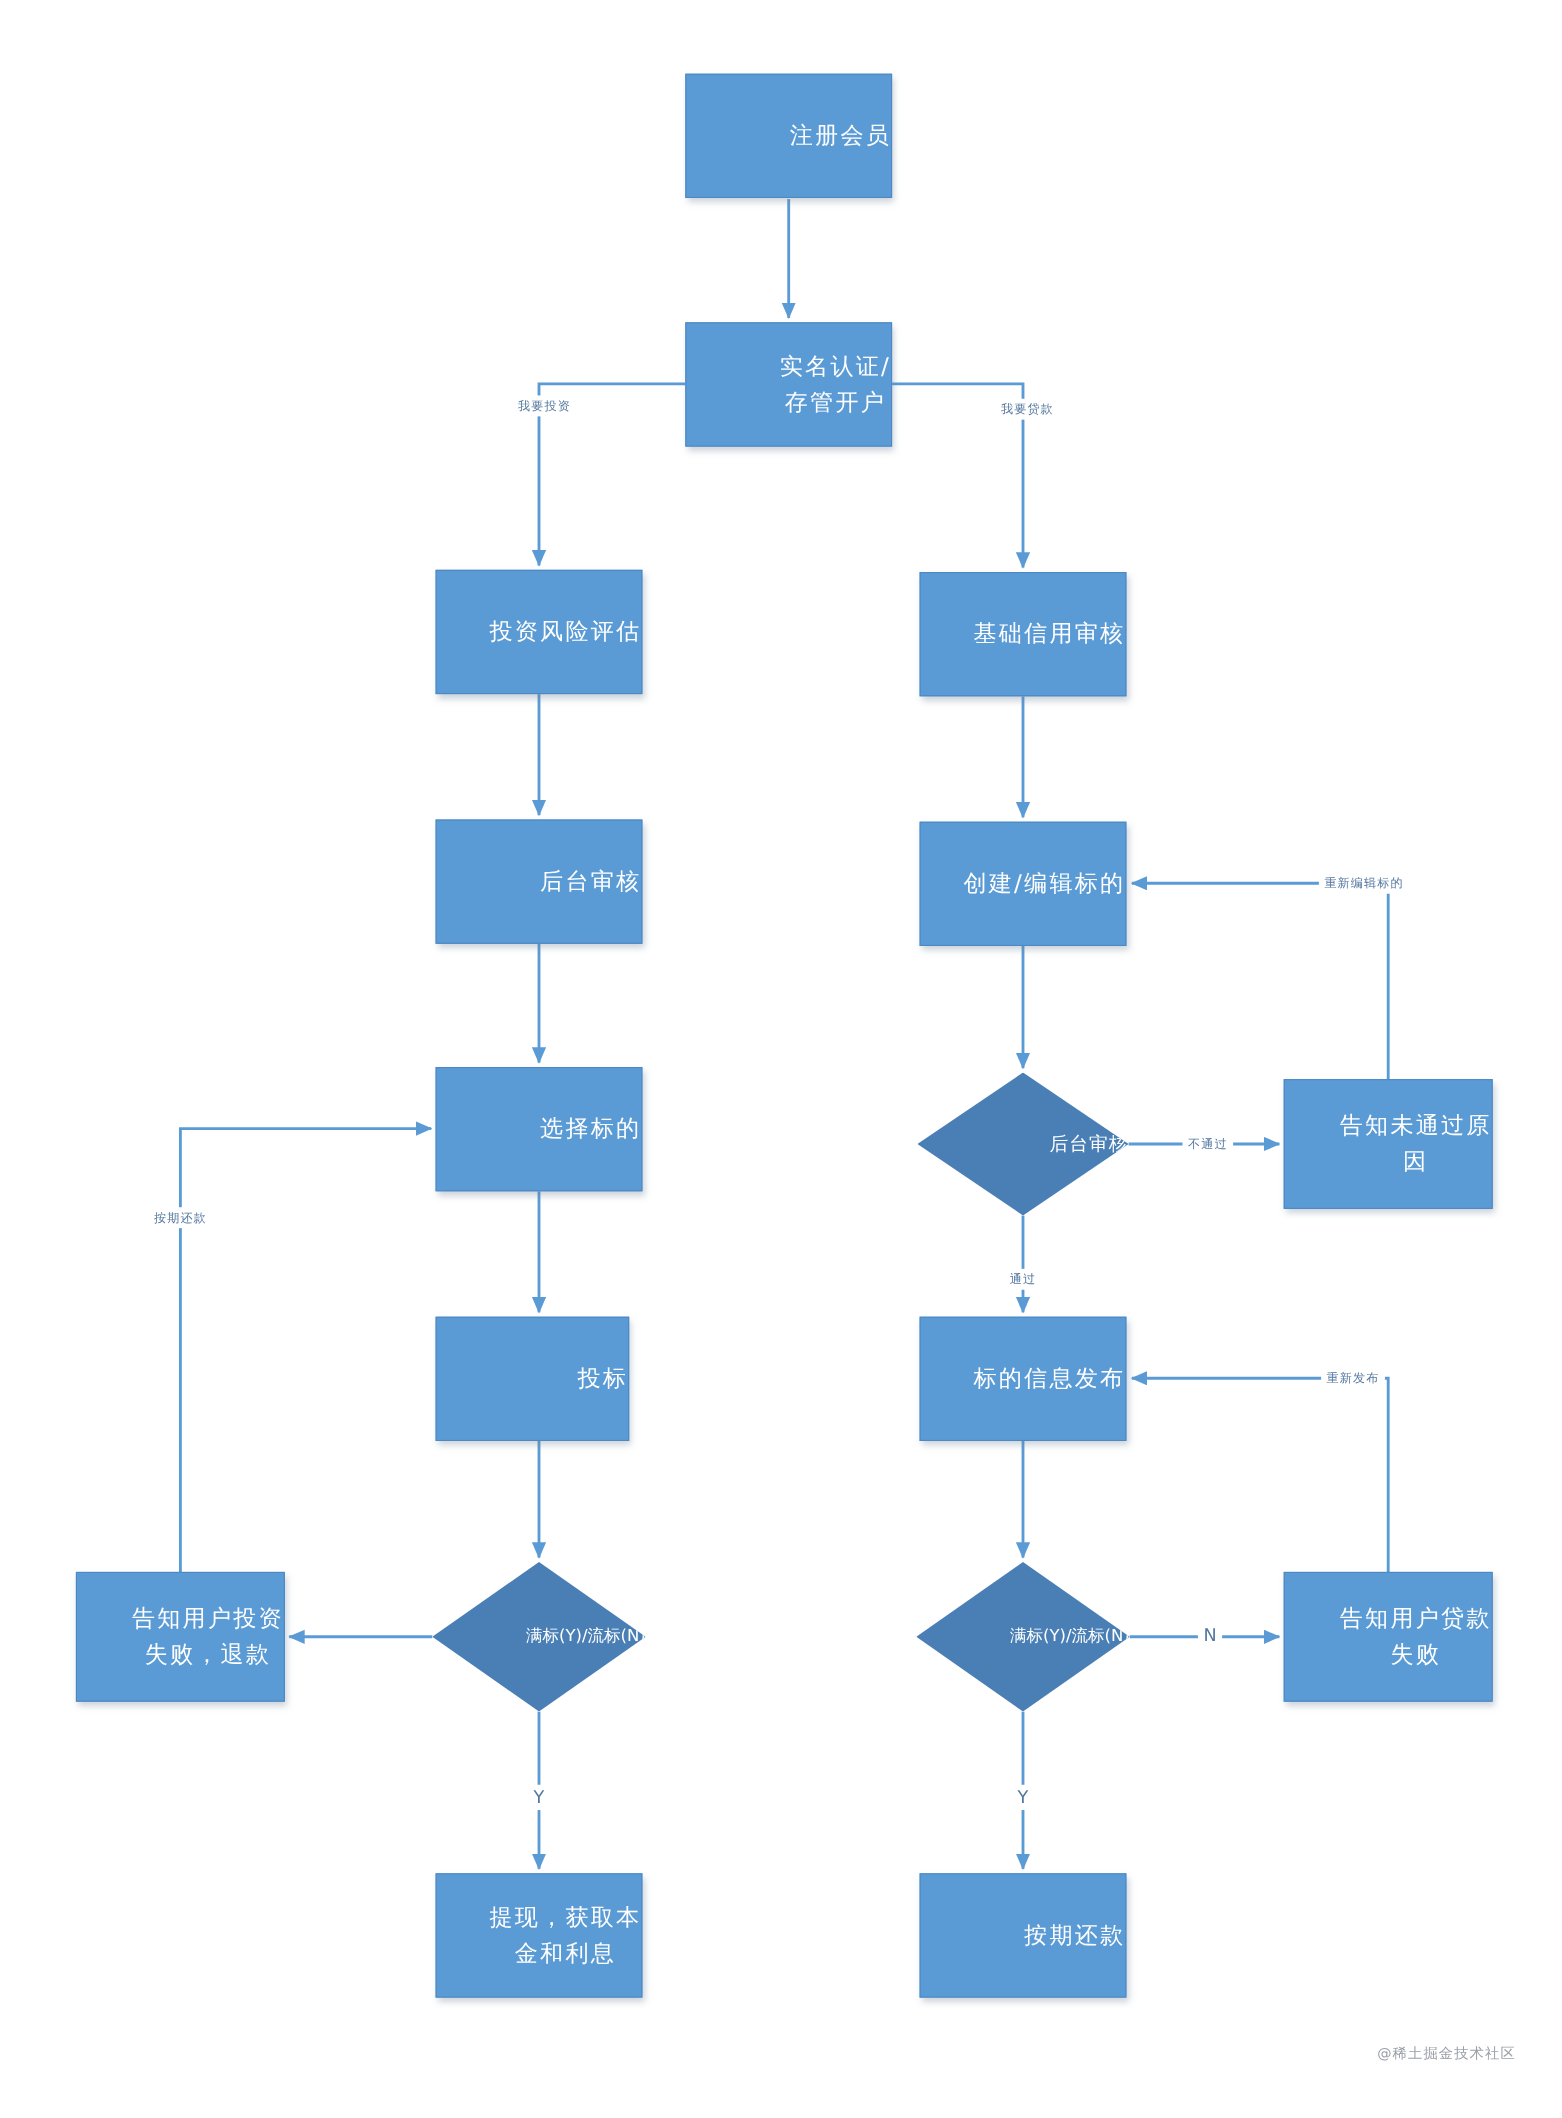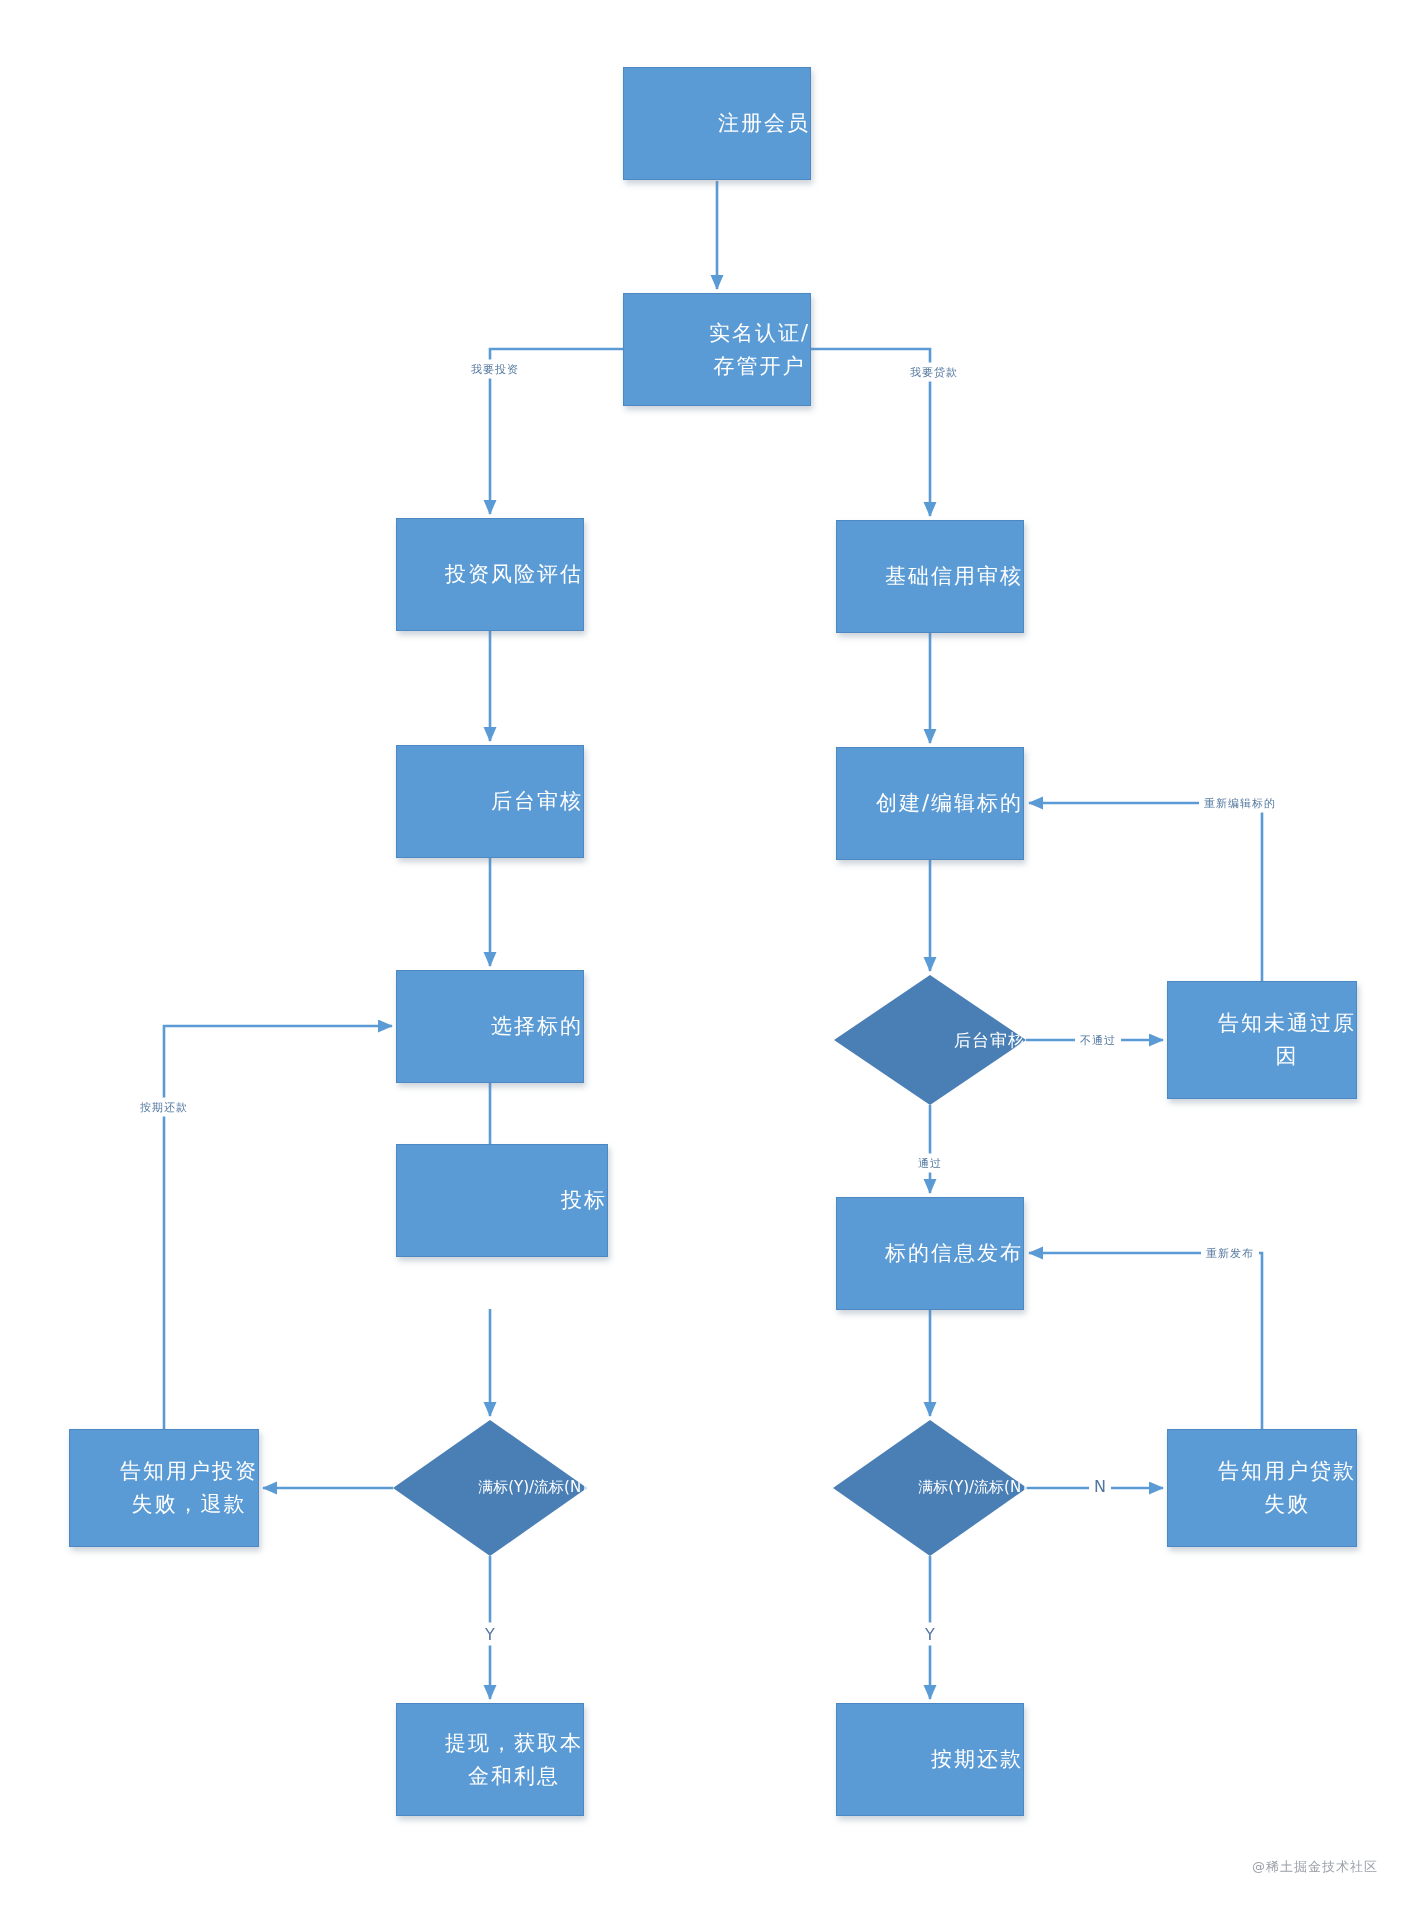--- a/index.html
+++ b/index.html
@@ -87,21 +87,21 @@
 
   <div class="node diamond" style="left:834px;top:975px;width:192px;height:130px">
     <span class="node-label">后台审核</span>
   </div>
 
   <div class="node box" style="left:1167px;top:981px;width:190px;height:118px">
     <span class="node-label">告知未通过原
 因</span>
   </div>
 
-  <div class="node box" style="left:396px;top:1144px;width:212px;height:113px">
+  <div class="node box" style="left:396px;top:1197px;width:176px;height:113px">
     <span class="node-label">投标</span>
   </div>
 
   <div class="node box" style="left:836px;top:1197px;width:188px;height:113px">
     <span class="node-label">标的信息发布</span>
   </div>
 
   <div class="node box" style="left:69px;top:1429px;width:190px;height:118px">
     <span class="node-label">告知用户投资
 失败，退款</span>

